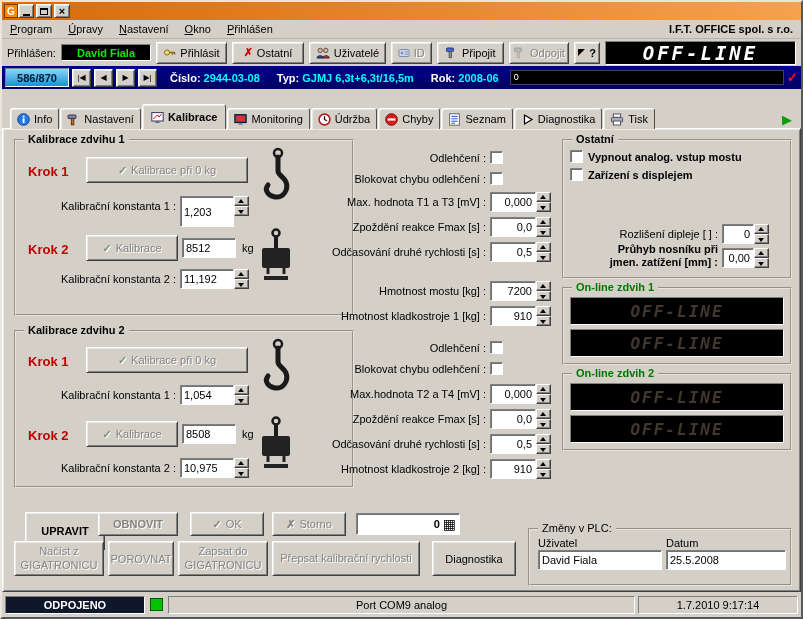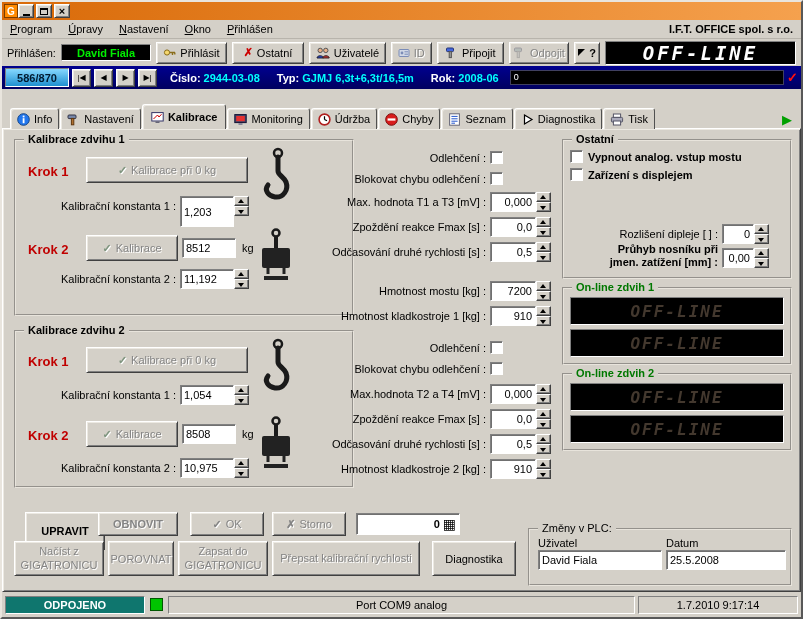--- a/index.html
+++ b/index.html
@@ -422,17 +422,17 @@
 
 <div class="abs grp" style="left:528px;top:528px;width:264px;height:58px">
   <span class="grp-lbl" style="font-weight:normal">Změny v PLC:</span>
 </div>
 <div class="abs" style="left:538px;top:537px">Uživatel</div>
 <div class="abs" style="left:666px;top:537px">Datum</div>
 <input class="abs tf" style="left: 538px; top: 550px; width: 124px; height: 20px;" value="David Fiala">
 <input class="abs tf" style="left: 666px; top: 550px; width: 120px; height: 20px;" value="25.5.2008">
 
 <div class="abs" style="left:2px;top:592px;width:799px;height:25px;display:flex;align-items:center;gap:3px;padding:0 3px">
-  <span class="sp" style="width:140px;background:#0f766e;color:#ffffff;font-weight:bold;justify-content:center">ODPOJENO</span>
+  <span class="sp" style="width:140px;background:#0f172a;color:#ffffff;font-weight:bold;justify-content:center">ODPOJENO</span>
   <span style="width:13px;height:13px;background:#00c400;border:1px solid #005800;margin:0 2px"></span>
   <span class="sp" style="flex:1;justify-content:center">Port COM9 analog</span>
   <span class="sp" style="width:160px;justify-content:center">1.7.2010 9:17:14</span>
 </div>
 
 </body></html>

